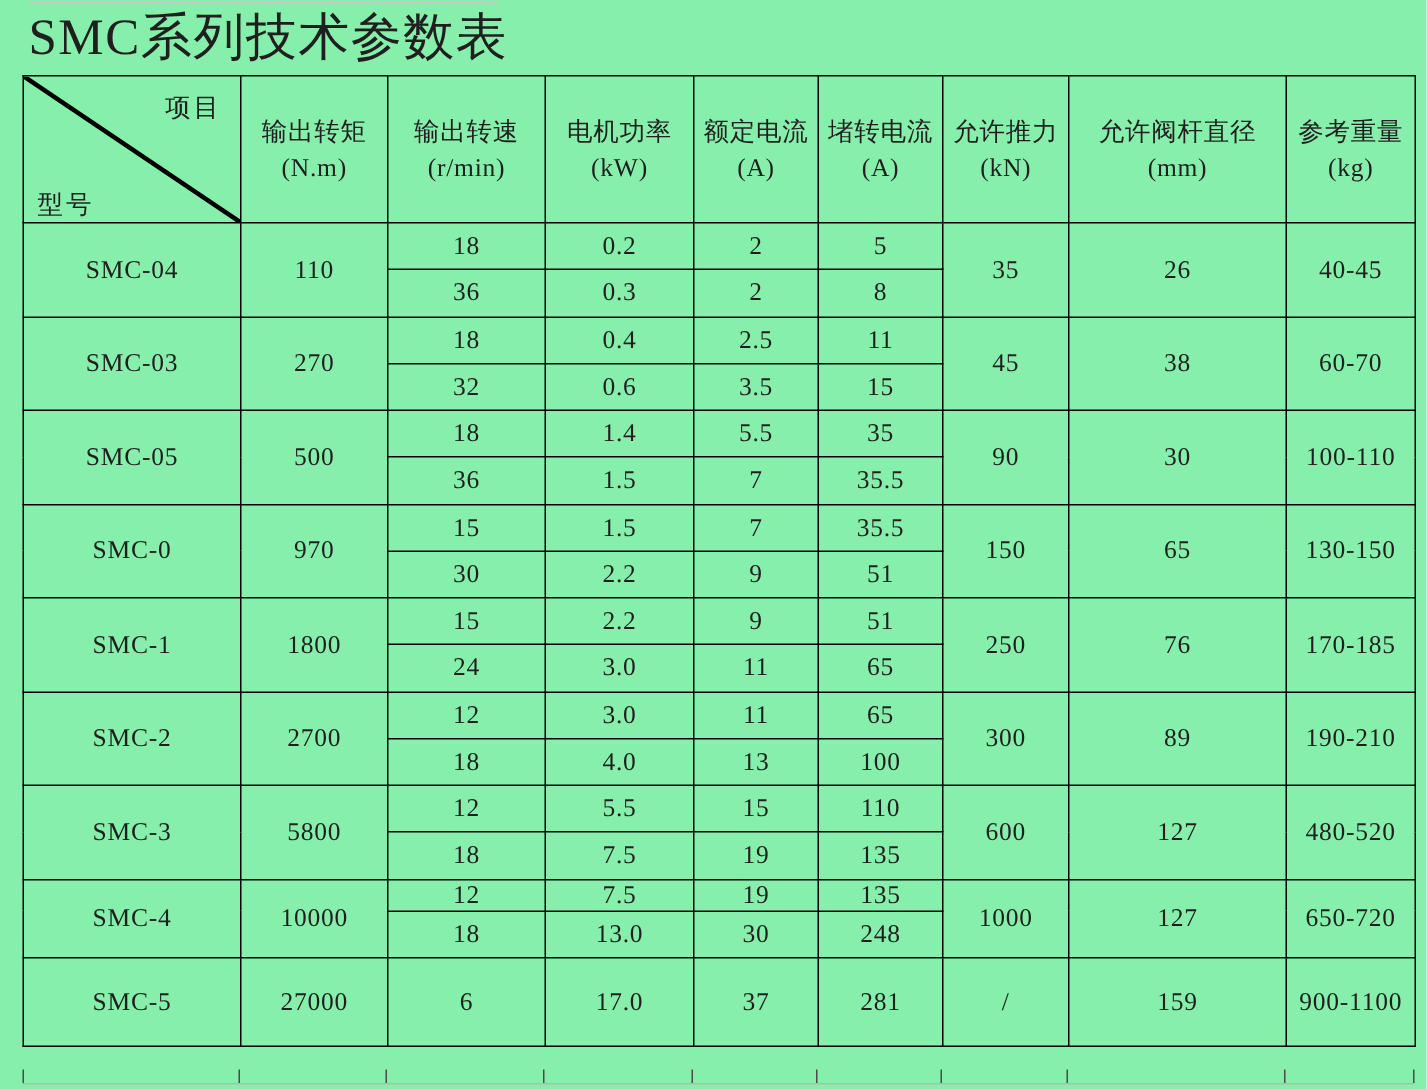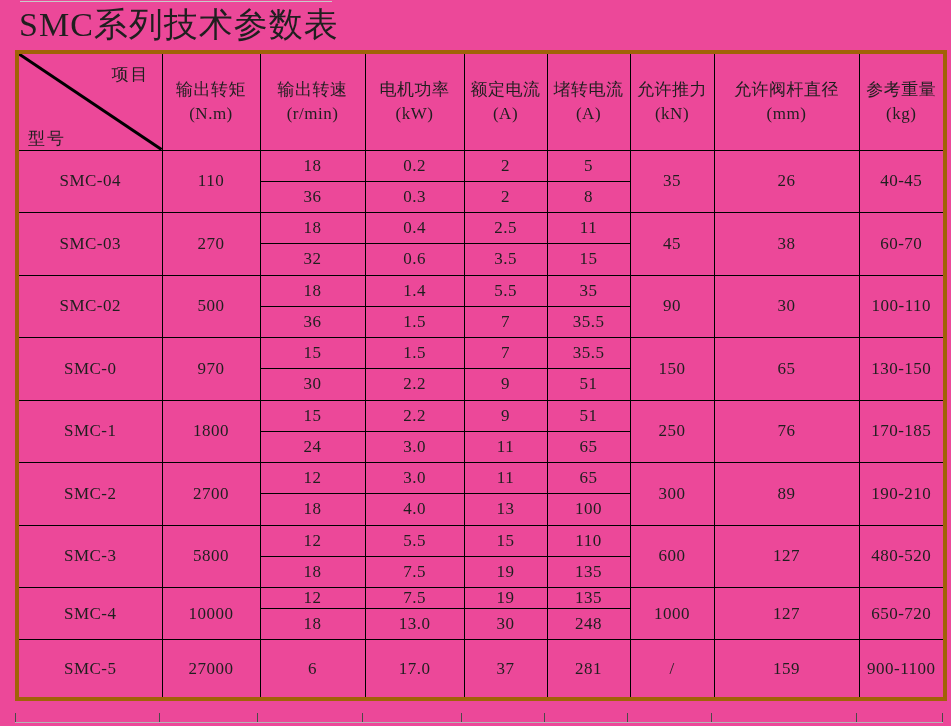--- a/index.html
+++ b/index.html
@@ -11,21 +11,21 @@
     width: 951px;
     height: 726px;
     font-family: "Liberation Serif", "DejaVu Serif", serif;
     color: #1f1f1f;
   }
   .page {
     position: relative;
     width: 951px;
     height: 726px;
     overflow: hidden;
-    background: #ec4899;
+    background: #86efac;
   }
   .top-faint-line {
     position: absolute;
     left: 20px;
     top: 1px;
     width: 312px;
     height: 1px;
     background: #c9c9c9;
   }
   .page-title {
@@ -38,21 +38,21 @@
     letter-spacing: 1px;
     white-space: nowrap;
   }
   table.spec {
     position: absolute;
     left: 15px;
     top: 50px;
     width: 928px;
     border-collapse: collapse;
     table-layout: fixed;
-    border: 4px solid #a16207;
+    border: 1px solid #a16207;
     font-family: Liberation Serif, serif;
   }
   table.spec th,
   table.spec td {
     border: 1px solid #000;
     text-align: center;
     vertical-align: middle;
     font-size: 17px;
     font-weight: normal;
     padding: 0;
@@ -197,21 +197,21 @@
           <td rowspan="2">38</td>
           <td rowspan="2">60-70</td>
         </tr>
         <tr style="height: 31.25px;">
           <td>32</td>
           <td>0.6</td>
           <td>3.5</td>
           <td>15</td>
         </tr>
         <tr style="height: 31.25px;">
-          <td rowspan="2">SMC-02</td>
+          <td rowspan="2">SMC-05</td>
           <td rowspan="2">500</td>
           <td>18</td>
           <td>1.4</td>
           <td>5.5</td>
           <td>35</td>
           <td rowspan="2">90</td>
           <td rowspan="2">30</td>
           <td rowspan="2">100-110</td>
         </tr>
         <tr style="height: 31.25px;">

